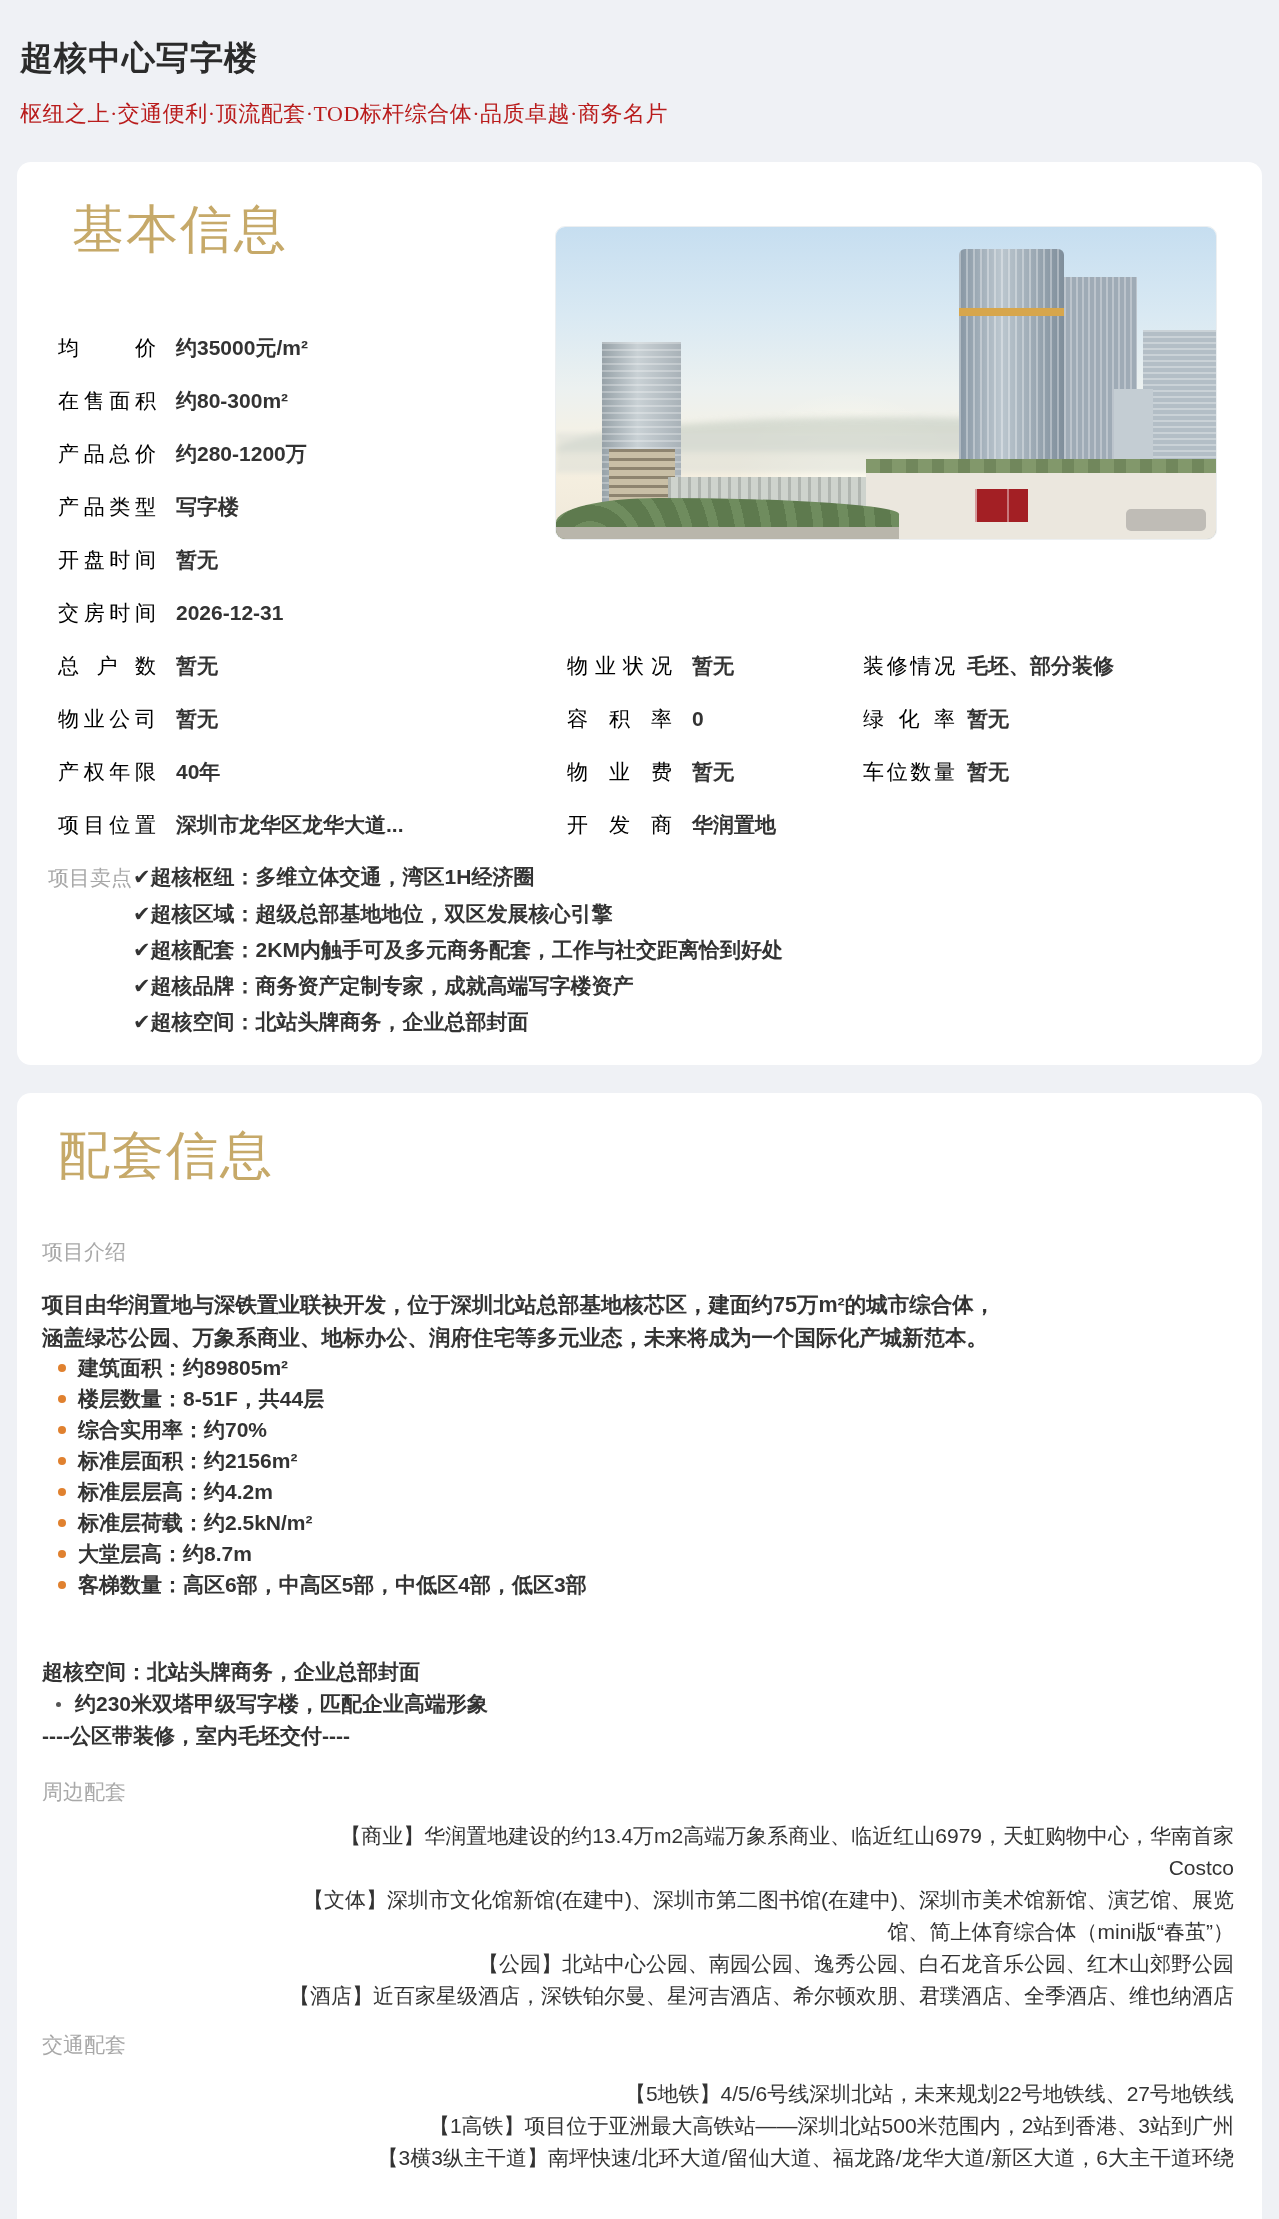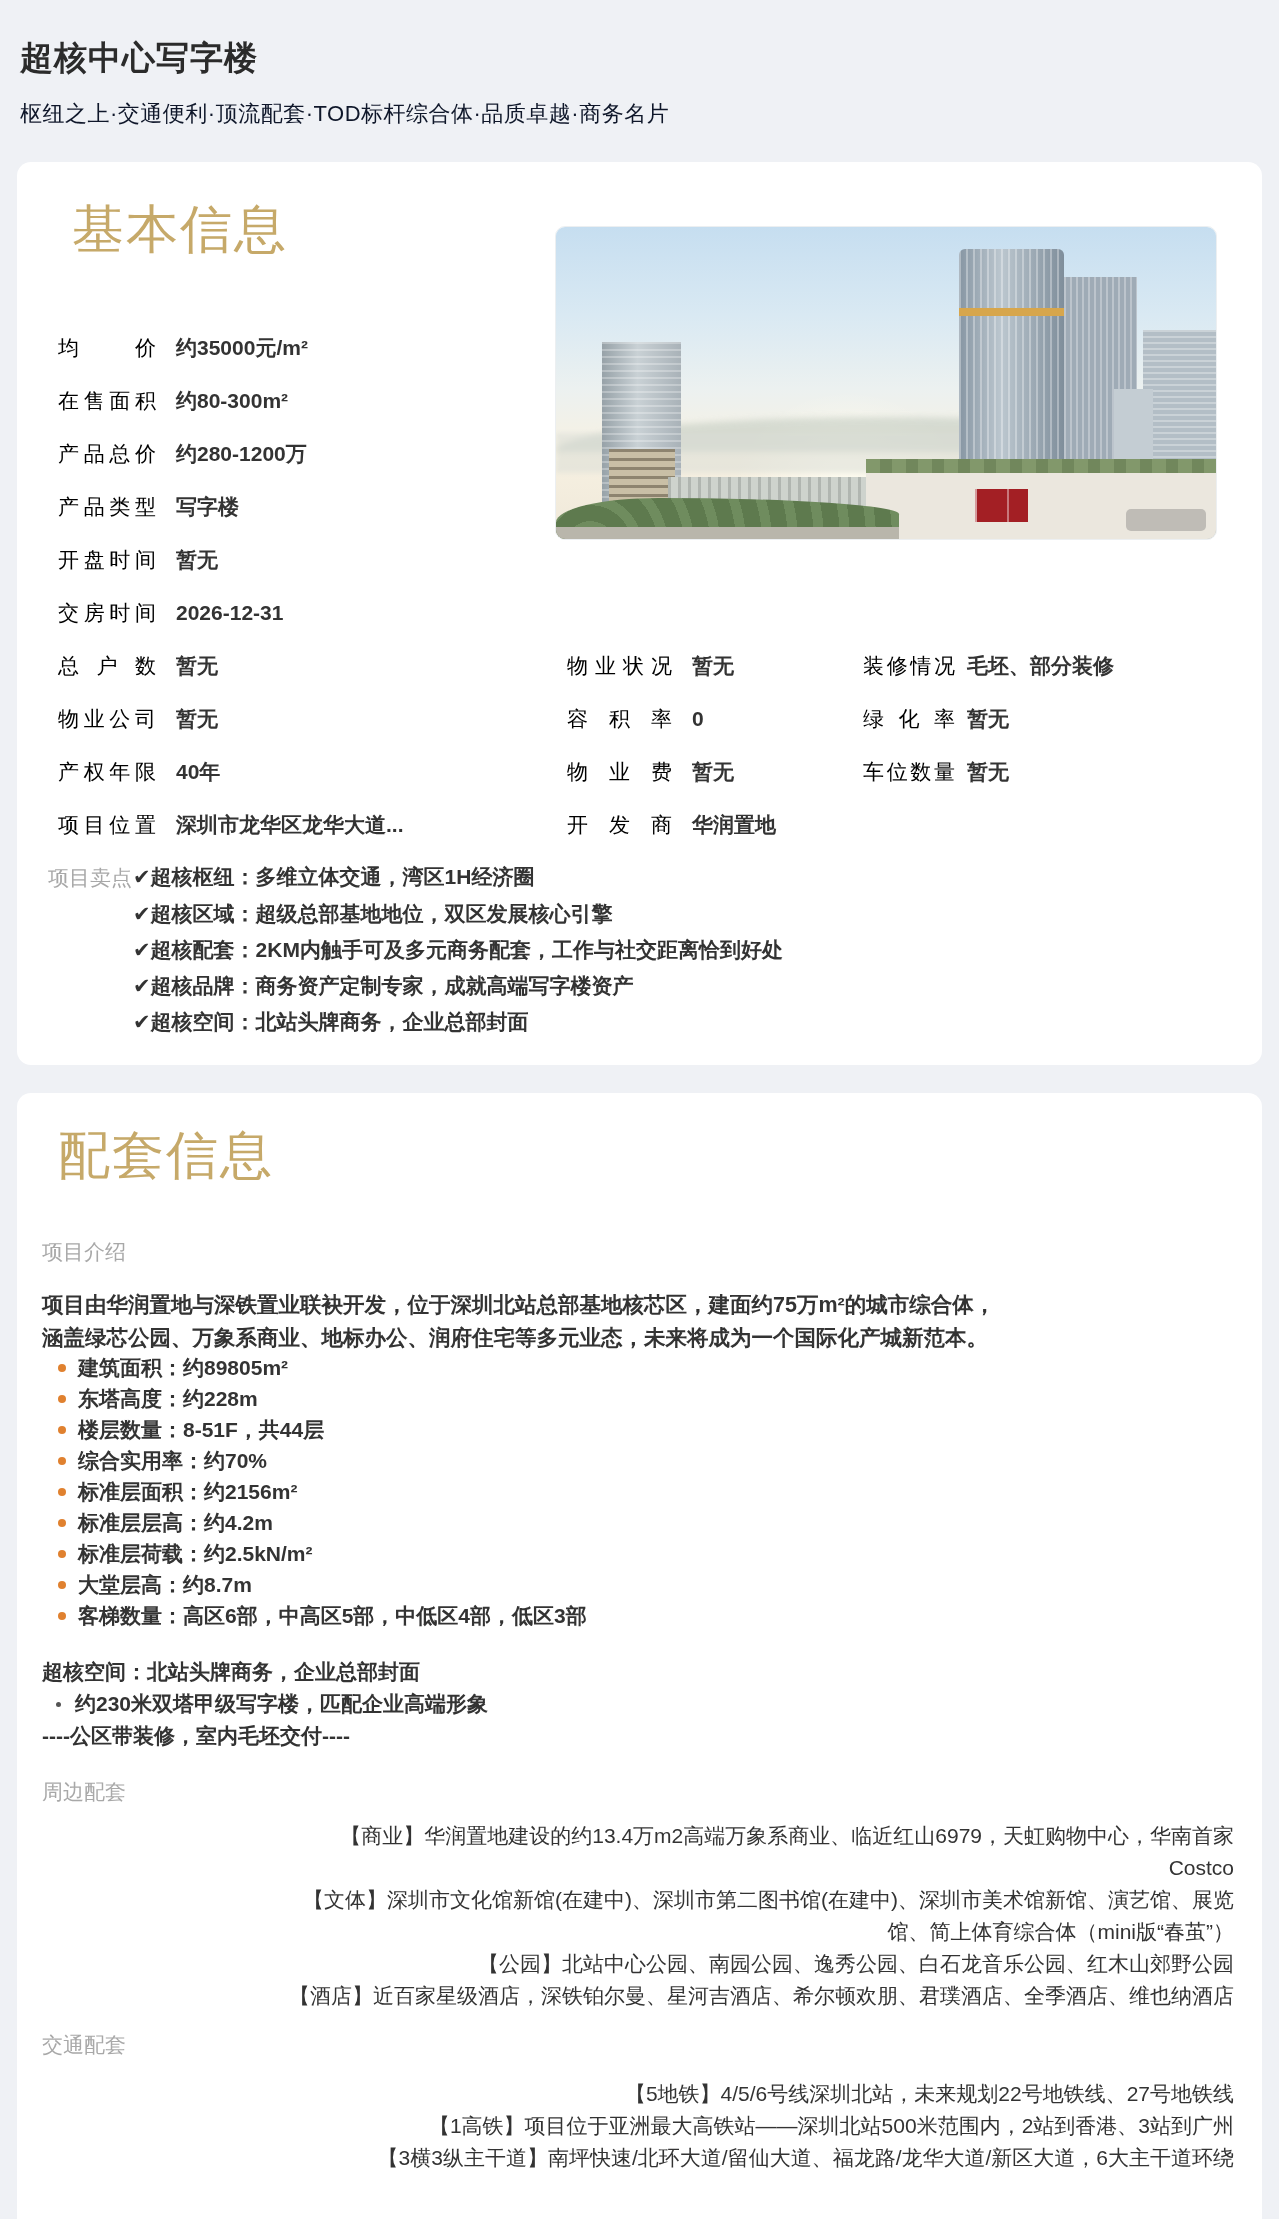--- a/index.html
+++ b/index.html
@@ -6,21 +6,21 @@
   body{
     width:1279px;height:2219px;position:relative;overflow:hidden;
     background:#eff1f5;
     font-family:"Liberation Sans","DejaVu Sans",sans-serif;
     color:#333;
   }
   .card{position:absolute;background:#ffffff;border-radius:14px;}
   #card-basic{left:17px;top:162px;width:1245px;height:903px;}
   #card-amenities{left:17px;top:1093px;width:1245px;height:1126px;border-bottom-left-radius:0;border-bottom-right-radius:0;}
   .page-title{position:absolute;left:20px;top:36px;font-size:33px;font-weight:700;color:#2b2b2b;letter-spacing:1px;}
-  .page-subtitle{position:absolute;left:20px;top:99px;font-size:22px;color:#0f172a;letter-spacing:0.5px;}
+  .page-subtitle{position:absolute;left:20px;top:99px;font-size:22px;color:#b91c1c;letter-spacing:0.5px;font-family:Liberation Serif, serif;}
   .gold-h{position:absolute;color:#c6a969;font-size:52px;font-weight:500;line-height:1.2;letter-spacing:2px;}
   .sub-h{position:absolute;color:#a8a8a8;font-size:21px;line-height:28px;}
   .row{position:absolute;font-size:21px;line-height:28px;white-space:nowrap;}
   .lbl{display:inline-block;color:#000000;text-align:justify;text-align-last:justify;text-justify:inter-character;vertical-align:top;}
   .w1{width:98px}.w2{width:105px}.w3{width:92px}
   .val{color:#333;font-weight:600;margin-left:20px;}
   .val-r{margin-left:12px;}
   .sell-lbl{position:absolute;left:48px;top:864px;font-size:21px;line-height:28px;color:#a8a8a8;}
   .sell-line{position:absolute;left:133px;font-size:21px;line-height:28px;font-weight:600;color:#333;white-space:nowrap;}
   .intro{position:absolute;left:42px;top:1289px;width:1192px;font-size:21.5px;line-height:33px;font-weight:600;color:#333;white-space:pre-line;}
@@ -126,21 +126,20 @@
 <div class="card" id="card-amenities"></div>
 
 <div class="gold-h" style="left:58px;top:1124px;">配套信息</div>
 
 <div class="sub-h" style="left:42px;top:1238px;">项目介绍</div>
 <div class="intro">项目由华润置地与深铁置业联袂开发，位于深圳北站总部基地核芯区，建面约75万m²的城市综合体，
 涵盖绿芯公园、万象系商业、地标办公、润府住宅等多元业态，未来将成为一个国际化产城新范本。</div>
 
 <div class="specs">
   <div class="spec-item">建筑面积：约89805m²</div>
-  <div class="spec-item">东塔高度：约228m</div>
   <div class="spec-item">楼层数量：8-51F，共44层</div>
   <div class="spec-item">综合实用率：约70%</div>
   <div class="spec-item">标准层面积：约2156m²</div>
   <div class="spec-item">标准层层高：约4.2m</div>
   <div class="spec-item">标准层荷载：约2.5kN/m²</div>
   <div class="spec-item">大堂层高：约8.7m</div>
   <div class="spec-item">客梯数量：高区6部，中高区5部，中低区4部，低区3部</div>
 </div>
 
 <div class="plain-line" style="top:1658px">超核空间：北站头牌商务，企业总部封面</div>

